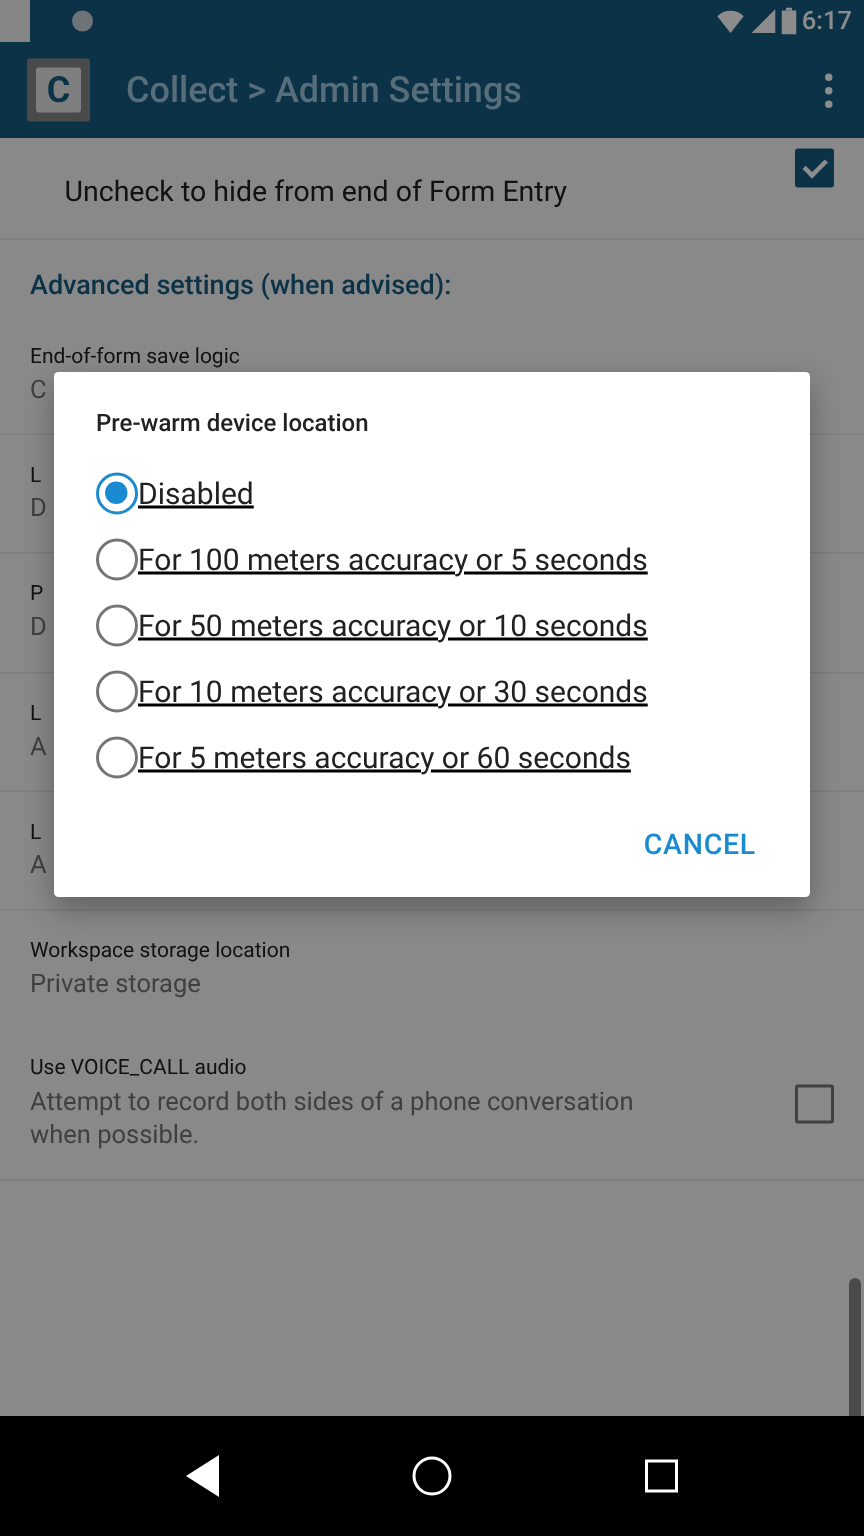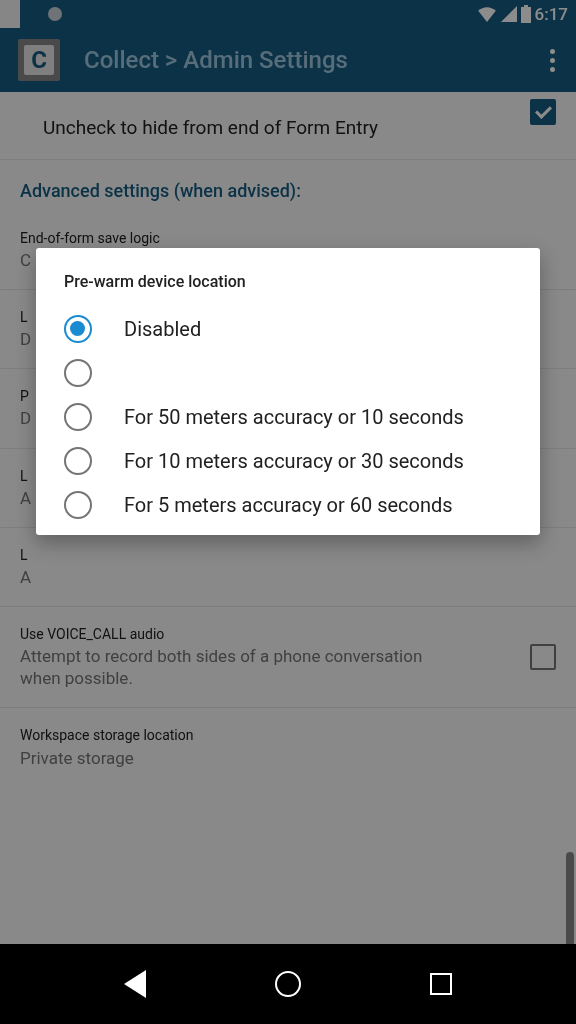--- a/index.html
+++ b/index.html
@@ -201,21 +201,21 @@
     .dialog-title {
       padding: 24px 28px 16px;
       font-size: 16px;
       color: #212121;
       font-weight: 500;
     }
     .radio-option {
       display: flex;
       align-items: center;
       padding: 8px 28px;
-      gap: 32px;
+      text-decoration: underline;
     }
     .radio {
       width: 28px;
       height: 28px;
       border: 2.5px solid #757575;
       border-radius: 50%;
       flex-shrink: 0;
       position: relative;
     }
     .radio.selected {
@@ -332,59 +332,63 @@
       <div class="setting-title">L</div>
       <div class="setting-sub">A</div>
     </div>
   </div>
   <div class="setting-item">
     <div class="setting-text">
       <div class="setting-title">L</div>
       <div class="setting-sub">A</div>
     </div>
   </div>
+  <div class="setting-item" style="border-bottom:none;">
+    <div class="setting-text">
+      <div class="setting-title">Workspace storage location</div>
+      <div class="setting-sub">Private storage</div>
+    </div>
+  </div>
   <div class="setting-item">
     <div class="setting-text" style="max-width:420px;">
       <div class="setting-title">Use VOICE_CALL audio</div>
       <div class="setting-sub">Attempt to record both sides of a phone conversation when possible.</div>
     </div>
     <div class="checkbox"></div>
   </div>
-  <div class="setting-item" style="border-bottom:none;">
-    <div class="setting-text">
-      <div class="setting-title">Workspace storage location</div>
-      <div class="setting-sub">Private storage</div>
-    </div>
-  </div>
 
   <div class="scrollbar-track"></div>
 </div>
 
 <div class="overlay"></div>
 
 <div class="dialog">
   <div class="dialog-title">Pre-warm device location</div>
   <div class="radio-option">
     <div class="radio selected"></div>
     <div class="radio-label">Disabled</div>
   </div>
   <div class="radio-option">
     <div class="radio"></div>
+    <div class="radio-label">For 100 meters accuracy or 5 seconds</div>
   </div>
   <div class="radio-option">
     <div class="radio"></div>
     <div class="radio-label">For 50 meters accuracy or 10 seconds</div>
   </div>
   <div class="radio-option">
     <div class="radio"></div>
     <div class="radio-label">For 10 meters accuracy or 30 seconds</div>
   </div>
   <div class="radio-option">
     <div class="radio"></div>
     <div class="radio-label">For 5 meters accuracy or 60 seconds</div>
+  </div>
+  <div class="dialog-actions">
+    <div class="dialog-btn">CANCEL</div>
   </div>
 </div>
 
 <div class="nav-bar">
   <div class="nav-back"></div>
   <div class="nav-home"></div>
   <div class="nav-recent"></div>
 </div>
 
 </body></html>

